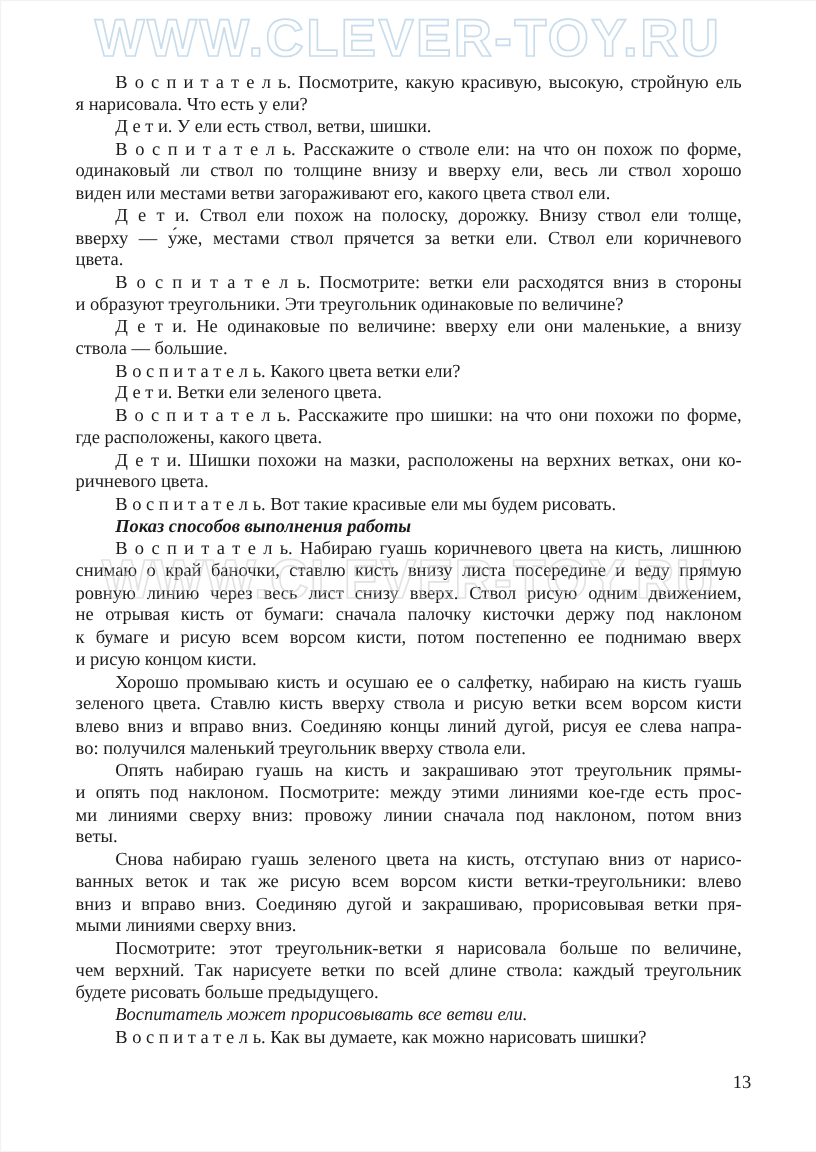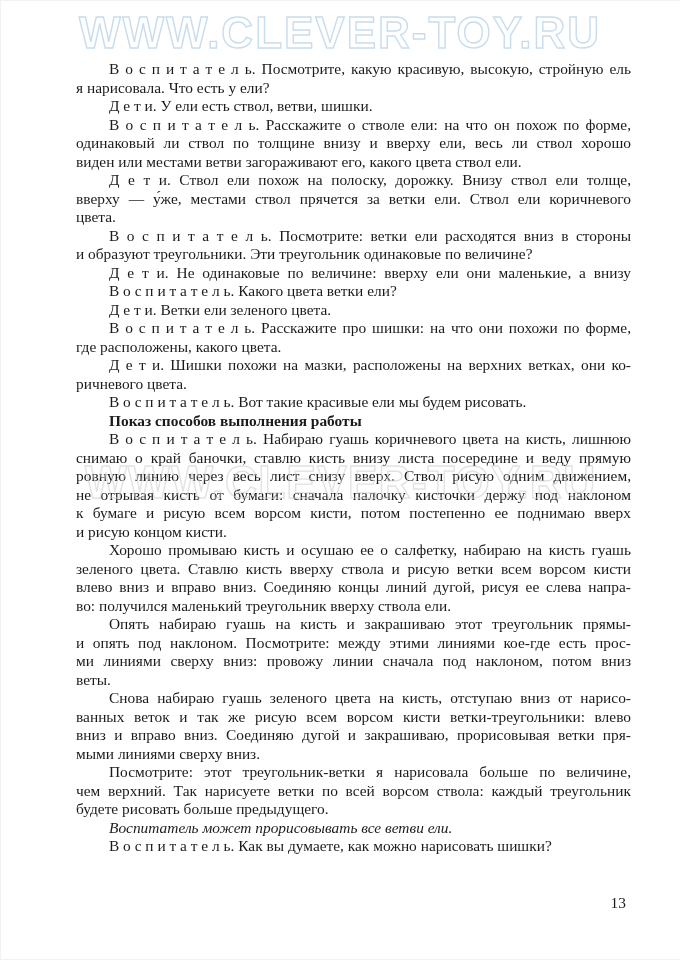--- a/index.html
+++ b/index.html
@@ -12,38 +12,38 @@
     width: 680px;
     height: 960px;
     background: #ffffff;
     overflow: hidden;
     box-shadow: inset 0 0 0 1px #f2f2f2;
     font-family: "Liberation Serif", serif;
     padding-left: 20px;
   }
   .textblock {
     position: absolute;
-    left: 76px;
+    left: 63px;
     top: 60px;
     width: 555px;
   }
   .line {
     font-size: 15.4px;
     line-height: 18.5px;
     height: 18.5px;
     color: var(--text-color, #1b1b1b);
     overflow: visible;
     white-space: normal;
   }
   .line.j {
     text-align: justify;
     text-align-last: justify;
   }
   .line.ind { text-indent: 33px; }
-  .line.bi { font-weight: bold; }
+  .line.bi { font-weight: bold; font-style: italic; }
   .line.i  { font-style: italic; }
 
   .wm {
     position: absolute;
     text-align: center;
     font-family: "Liberation Sans", sans-serif;
     font-weight: 700;
     color: transparent;
     pointer-events: none;
     user-select: none;
@@ -91,20 +91,21 @@
       <div class="line ind">Д е т и. У ели есть ствол, ветви, шишки.</div>
       <div class="line j ind">В о с п и т а т е л ь. Расскажите о стволе ели: на что он похож по форме,</div>
       <div class="line j">одинаковый ли ствол по толщине внизу и вверху ели, весь ли ствол хорошо</div>
       <div class="line">виден или местами ветви загораживают его, какого цвета ствол ели.</div>
       <div class="line j ind">Д е т и. Ствол ели похож на полоску, дорожку. Внизу ствол ели толще,</div>
       <div class="line j">вверху — у́же, местами ствол прячется за ветки ели. Ствол ели коричневого</div>
       <div class="line">цвета.</div>
       <div class="line j ind">В о с п и т а т е л ь. Посмотрите: ветки ели расходятся вниз в стороны</div>
       <div class="line">и образуют треугольники. Эти треугольник одинаковые по величине?</div>
       <div class="line j ind">Д е т и. Не одинаковые по величине: вверху ели они маленькие, а внизу</div>
+      <div class="line">ствола — большие.</div>
       <div class="line ind">В о с п и т а т е л ь. Какого цвета ветки ели?</div>
       <div class="line ind">Д е т и. Ветки ели зеленого цвета.</div>
       <div class="line j ind">В о с п и т а т е л ь. Расскажите про шишки: на что они похожи по форме,</div>
       <div class="line">где расположены, какого цвета.</div>
       <div class="line j ind">Д е т и. Шишки похожи на мазки, расположены на верхних ветках, они ко-</div>
       <div class="line">ричневого цвета.</div>
       <div class="line ind">В о с п и т а т е л ь. Вот такие красивые ели мы будем рисовать.</div>
       <div class="line ind bi">Показ способов выполнения работы</div>
       <div class="line j ind">В о с п и т а т е л ь. Набираю гуашь коричневого цвета на кисть, лишнюю</div>
       <div class="line j">снимаю о край баночки, ставлю кисть внизу листа посередине и веду прямую</div>
@@ -118,21 +119,21 @@
       <div class="line">во: получился маленький треугольник вверху ствола ели.</div>
       <div class="line j ind">Опять набираю гуашь на кисть и закрашиваю этот треугольник прямы-</div>
       <div class="line j">и опять под наклоном. Посмотрите: между этими линиями кое-где есть прос-</div>
       <div class="line j">ми линиями сверху вниз: провожу линии сначала под наклоном, потом вниз</div>
       <div class="line">веты.</div>
       <div class="line j ind">Снова набираю гуашь зеленого цвета на кисть, отступаю вниз от нарисо-</div>
       <div class="line j">ванных веток и так же рисую всем ворсом кисти ветки-треугольники: влево</div>
       <div class="line j">вниз и вправо вниз. Соединяю дугой и закрашиваю, прорисовывая ветки пря-</div>
       <div class="line">мыми линиями сверху вниз.</div>
       <div class="line j ind">Посмотрите: этот треугольник-ветки я нарисовала больше по величине,</div>
-      <div class="line j">чем верхний. Так нарисуете ветки по всей ворсом ствола: каждый треугольник</div>
+      <div class="line j">чем верхний. Так нарисуете ветки по всей длине ствола: каждый треугольник</div>
       <div class="line">будете рисовать больше предыдущего.</div>
       <div class="line ind i">Воспитатель может прорисовывать все ветви ели.</div>
       <div class="line ind">В о с п и т а т е л ь. Как вы думаете, как можно нарисовать шишки?</div>
     </div>
 
   <div class="wm wm-mid">WWW.CLEVER-TOY.RU</div>
 
   <div class="page-number">13</div>
 </div>
 

